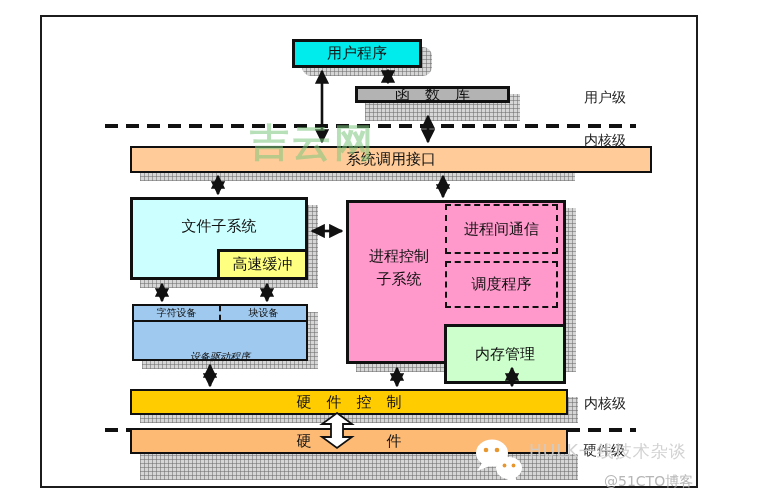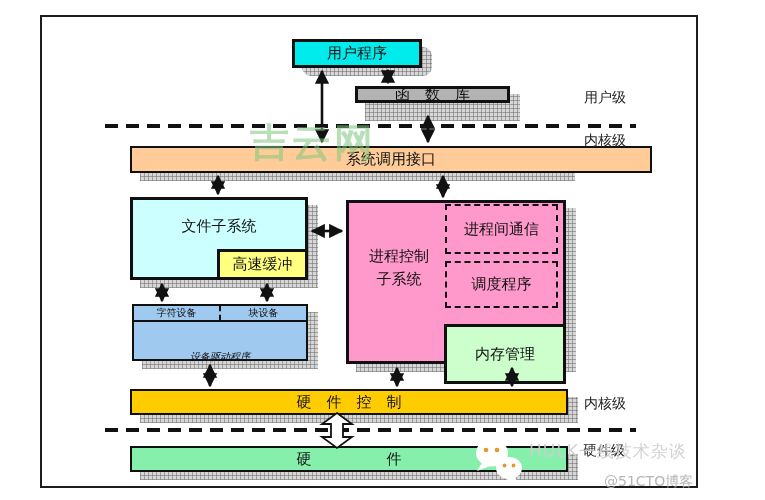--- a/index.html
+++ b/index.html
@@ -65,21 +65,21 @@
   .library{left:355px;top:86px;width:155px;height:17px;background:#b3b3b3;border-width:3px;}
   .syscall{left:130px;top:146px;width:522px;height:27px;background:#ffcc99;}
   .filebox{left:130px;top:197px;width:178px;height:83px;background:#ccffff;border-width:3px;padding-bottom:24px;}
   .buffer{left:217px;top:249px;width:91px;height:31px;background:#ffff80;border-width:3px;z-index:3;}
   .process{left:346px;top:200px;width:220px;height:164px;background:#ff99cc;border-width:3px;}
   .process-label{position:absolute;left:0;top:42px;width:100px;text-align:center;font-size:15px;line-height:1.5;white-space:nowrap;}
   .ipc{left:445px;top:204px;width:113px;height:50px;}
   .sched{left:445px;top:261px;width:113px;height:47px;}
   .memory{left:444px;top:316px;width:122px;height:60px;background:#ccffcc;border-width:3px;z-index:3;margin-top:8px;}
   .hwctl{left:130px;top:389px;width:438px;height:26px;background:#ffcc00;}
-  .hardware{left:130px;top:446px;width:438px;height:26px;background:#86efac;}
+  .hardware{left:130px;top:428px;width:438px;height:26px;background:#fdba74;}
 </style>
 </head>
 <body>
 
 <div class="canvas">
 
   <div class="frame"></div>
 
   <div class="shadow" style="left:302px;top:47px;width:130px;height:29px;border-radius:9px;"></div>
   <div class="shadow" style="left:365px;top:94px;width:155px;height:27px;"></div>

